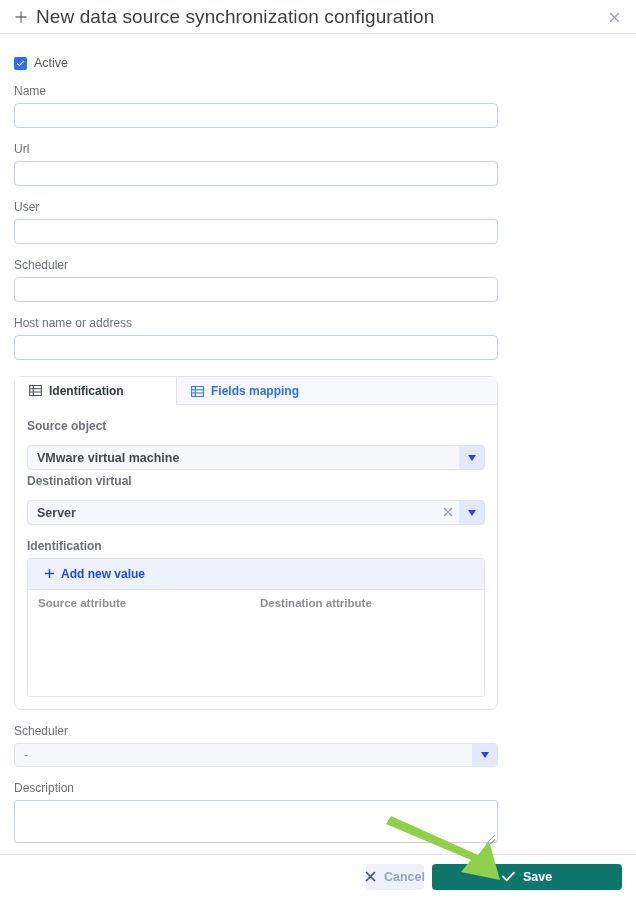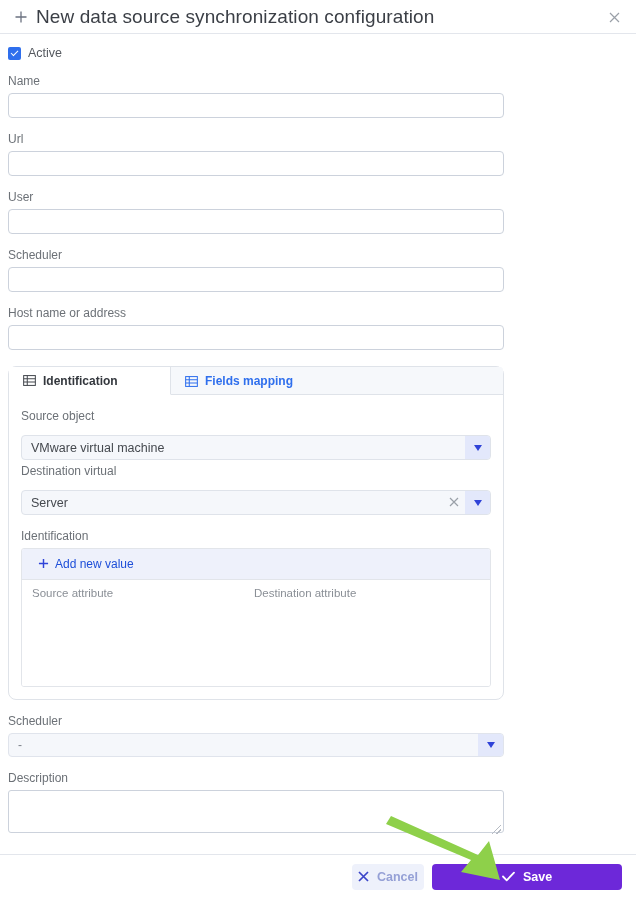--- a/index.html
+++ b/index.html
@@ -35,23 +35,23 @@
   .title-close {
     position: absolute; right: 14px; top: 9px;
     width: 16px; height: 16px;
     display: flex; align-items: center; justify-content: center;
     color: #9aa0a8; font-size: 14px; line-height: 1;
     cursor: pointer;
   }
 
   
   .body {
-    position: absolute; left: 0; top: 24px;
+    position: absolute; left: 0; top: 34px;
     width: 512px; height: 820px;
-    padding: 0 8px;
+    padding: 0 14px;
   }
 
   .check-row {
     display: flex; align-items: center;
     margin-top: 22px;
   }
   .checkbox {
     width: 13px; height: 13px;
     background: #2f6fed;
     border-radius: 2px;
@@ -114,21 +114,21 @@
     background: #ffffff;
     color: #33373d;
     font-weight: bold;
     border-right: 1px solid #dfe3e9;
     margin-bottom: -1px;
     border-bottom: 1px solid #ffffff;
     width: 162px;
   }
   .tab.inactive { color: #2f6fed; font-weight: bold; }
 
-  .tabcontent { padding: 10px 12px 12px 12px; }
+  .tabcontent { padding: 10px 12px 12px 12px; font-weight: bold; }
 
   .sel-label {
     font-size: 12px; color: #6c7177;
     margin: 4px 0 5px 0;
   }
   .select {
     display: flex; align-items: center;
     height: 25px;
     background: #f5f7fb;
     border: 1px solid #dfe3ea;
@@ -247,28 +247,28 @@
   .btn {
     display: flex; align-items: center; justify-content: center;
     height: 26px;
     border-radius: 4px;
     font-size: 12.5px;
     cursor: pointer;
     font-weight: bold;
   }
   .btn .bico { margin-right: 8px; display: flex; align-items: center; }
   .btn-cancel {
-    width: 72px;
+    width: 58px;
     background: #eef1fb;
     color: #95a0d6;
   }
   .btn-save {
     width: 190px;
     margin-left: 8px;
-    background: #6d28d9;
+    background: #0f766e;
     color: #ffffff;
   }
 
   
   .arrow-overlay {
     position: absolute; left: 0; top: 0;
     width: 636px; height: 898px;
     pointer-events: none;
   }
 </style>

